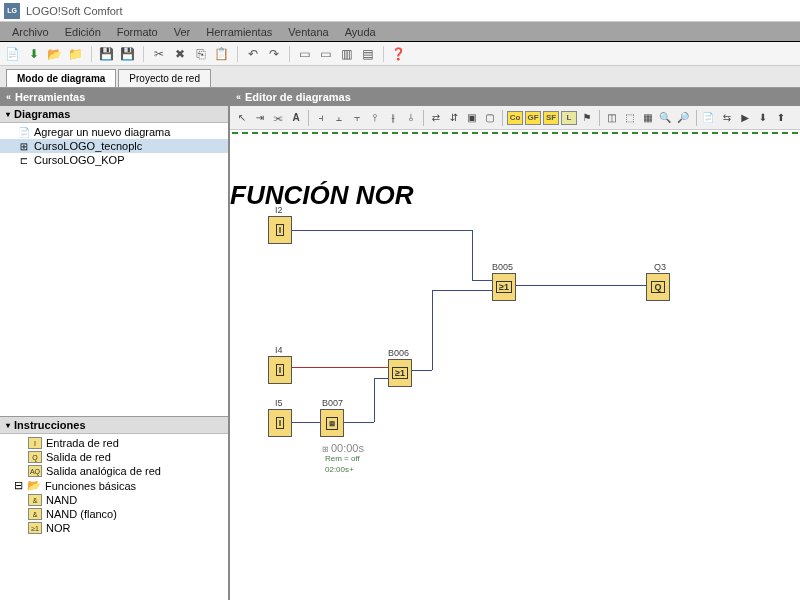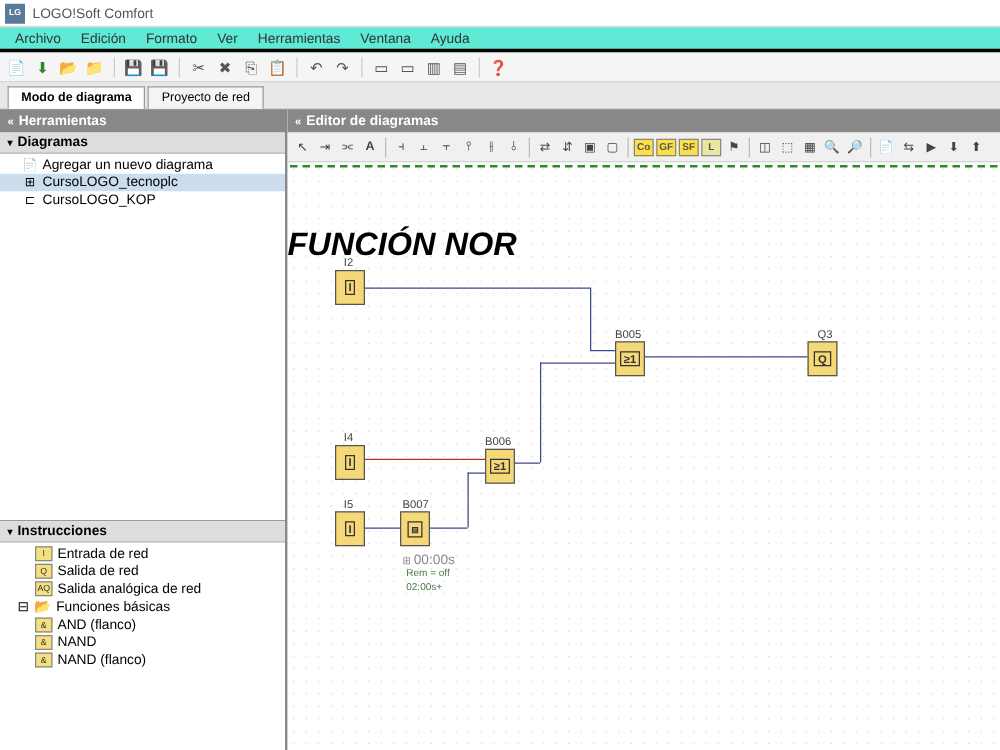--- a/index.html
+++ b/index.html
@@ -1,20 +1,20 @@
 <!DOCTYPE html>
 <html><head>
 <meta charset="utf-8">
 <style>
 * { box-sizing: border-box; margin: 0; padding: 0; font-family: Tahoma, sans-serif; font-size: 11px; }
 body { width: 800px; height: 600px; overflow: hidden; background: #f0f0f0; display: flex; flex-direction: column; }
 .titlebar { background: #fff; height: 22px; display: flex; align-items: center; padding: 0 4px; border-bottom: 1px solid #ccc; }
 .titlebar .logo { width: 16px; height: 16px; background: #5a7a9a; margin-right: 6px; display: flex; align-items: center; justify-content: center; color: #fff; font-size: 7px; font-weight: bold; }
 .titlebar .title { color: #555; }
-.menubar { background: #5eead4; height: 20px; display: flex; align-items: center; padding: 0 4px; border-bottom: 3px solid #000000; }
+.menubar { background: #a3a3a3; height: 20px; display: flex; align-items: center; padding: 0 4px; border-bottom: 1px solid #000000; }
 .menubar span { padding: 0 8px; color: #333; cursor: default; }
 .toolbar-main { background: #f5f5f5; height: 24px; display: flex; align-items: center; padding: 0 4px; gap: 3px; border-bottom: 1px solid #ccc; }
 .tb-btn { width: 18px; height: 18px; display: flex; align-items: center; justify-content: center; font-size: 12px; color: #555; }
 .tb-sep { width: 1px; height: 16px; background: #ccc; margin: 0 3px; }
 .mode-tabs { background: #e8e8e8; height: 22px; display: flex; align-items: flex-end; padding-left: 6px; border-bottom: 1px solid #999; }
 .mode-tab { padding: 3px 10px; background: #f5f5f5; border: 1px solid #999; border-bottom: none; margin-right: 2px; font-size: 10px; }
 .mode-tab.active { background: #fff; font-weight: bold; }
 .main-row { flex: 1; display: flex; overflow: hidden; }
 .left-panel { width: 230px; display: flex; flex-direction: column; border-right: 2px solid #888; background: #fff; }
 .panel-header { background: #888; color: #fff; padding: 3px 6px; font-weight: bold; font-size: 10px; display: flex; align-items: center; }
@@ -151,29 +151,29 @@
             <span class="ibox">AQ</span>
             <span>Salida analógica de red</span>
           </div>
         <div class="instr-folder">
             <span>⊟</span>
             <span class="fold">📂</span>
             <span>Funciones básicas</span>
           </div>
         <div class="instr-item">
             <span class="ibox">&amp;</span>
-            <span>AND (flanco)</span>
-          </div>
-        <div class="instr-item">
-            <span class="ibox">&amp;</span>
             <span>NAND</span>
           </div>
         <div class="instr-item">
             <span class="ibox">&amp;</span>
             <span>NAND (flanco)</span>
+          </div>
+        <div class="instr-item">
+            <span class="ibox">≥1</span>
+            <span>NOR</span>
           </div>
       </div>
     </div>
   </div>
 
   <div class="right-panel">
     <div class="panel-header">
       <span class="collapse">«</span>
       <span>Editor de diagramas</span>
     </div>

